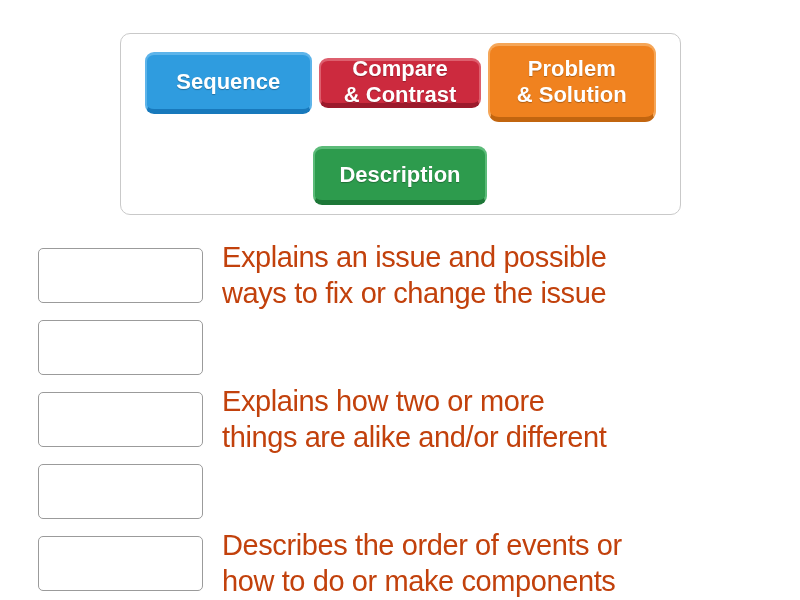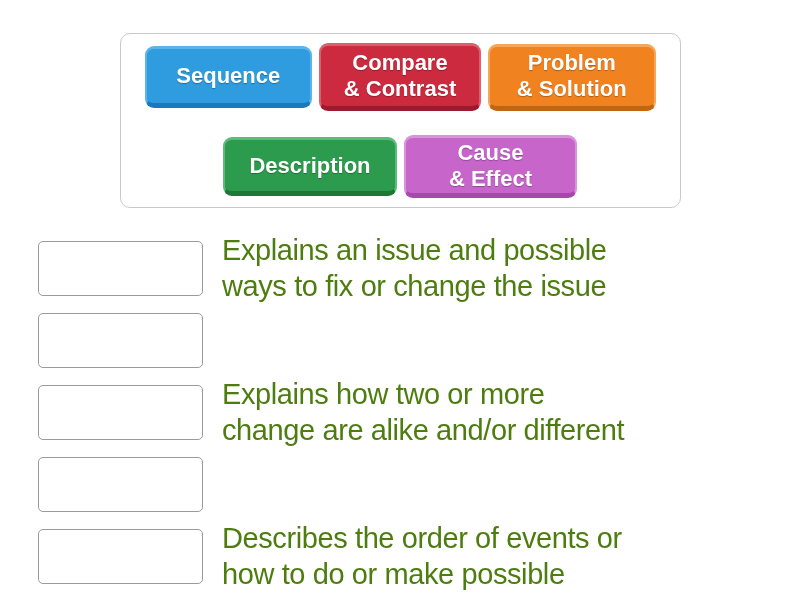--- a/index.html
+++ b/index.html
@@ -47,22 +47,22 @@
     text-align: center;
     white-space: pre-line;
     display: flex;
     align-items: center;
     justify-content: center;
     text-shadow: 0 1px 1px rgba(0,0,0,0.28);
     cursor: pointer;
     user-select: none;
   }
   .chip-1 { width: 178px; height: 62px; }
-  .chip-2 { width: 172px; height: 68px; }
-  .chip-3 { width: 178px; height: 67px; }
+  .chip-2 { width: 172px; height: 50px; }
+  .chip-3 { width: 178px; height: 79px; border-radius: 11px; }
   .chip-4 { width: 174px; height: 59px; }
   .chip-5 { width: 173px; height: 63px; }
 
   
   .match-area {
     margin: 24px 0 0 38px;
   }
   .match-row {
     display: flex;
     align-items: center;
@@ -75,61 +75,59 @@
     border: 1px solid #9b9b9b;
     border-radius: 5px;
     background: #ffffff;
     flex: 0 0 auto;
   }
   .clue-text {
     margin-left: 19px;
     font-size: 29px;
     line-height: 36px;
     letter-spacing: -0.4px;
-    color: #4d7c0f;
+    color: #c2410c;
     white-space: pre-line;
   }
 </style>
 </head>
 <body>
 
 <div class="stage">
 
   <div class="word-bank">
     <div class="bank-row">
       <div class="chip chip-1" style="background-color: rgb(47, 156, 223); border-width: 3px 2px 5px; border-style: solid; border-color: rgb(93, 180, 234) rgb(93, 180, 234) rgb(24, 121, 188);">Sequence</div>
       <div class="chip chip-2" style="background-color: rgb(204, 42, 62); border-width: 3px 2px 5px; border-style: solid; border-color: rgb(221, 95, 110) rgb(221, 95, 110) rgb(156, 26, 44);">Compare
 &amp; Contrast</div>
       <div class="chip chip-3" style="background-color: rgb(240, 130, 31); border-width: 3px 2px 5px; border-style: solid; border-color: rgb(245, 166, 88) rgb(245, 166, 88) rgb(194, 101, 15);">Problem
 &amp; Solution</div>
     </div>
     <div class="bank-row">
       <div class="chip chip-4" style="background-color: rgb(45, 155, 77); border-width: 3px 2px 5px; border-style: solid; border-color: rgb(92, 187, 121) rgb(92, 187, 121) rgb(29, 119, 55);">Description</div>
-      <div class="chip chip-5" style="background-color: rgb(199, 101, 203); border-width: 3px 2px 5px; border-style: solid; border-color: rgb(216, 147, 218) rgb(216, 147, 218) rgb(167, 72, 173);">Cause
-&amp; Effect</div>
     </div>
   </div>
 
   <div class="match-area">
     <div class="match-row">
       <div class="drop-zone"></div>
       <div class="clue-text">Explains an issue and possible
 ways to fix or change the issue</div>
     </div>
     <div class="match-row">
       <div class="drop-zone"></div>
     </div>
     <div class="match-row">
       <div class="drop-zone"></div>
       <div class="clue-text">Explains how two or more
-change are alike and/or different</div>
+things are alike and/or different</div>
     </div>
     <div class="match-row">
       <div class="drop-zone"></div>
     </div>
     <div class="match-row">
       <div class="drop-zone"></div>
       <div class="clue-text">Describes the order of events or
-how to do or make possible</div>
+how to do or make components</div>
     </div>
   </div>
 
 </div>
 
 </body></html>

